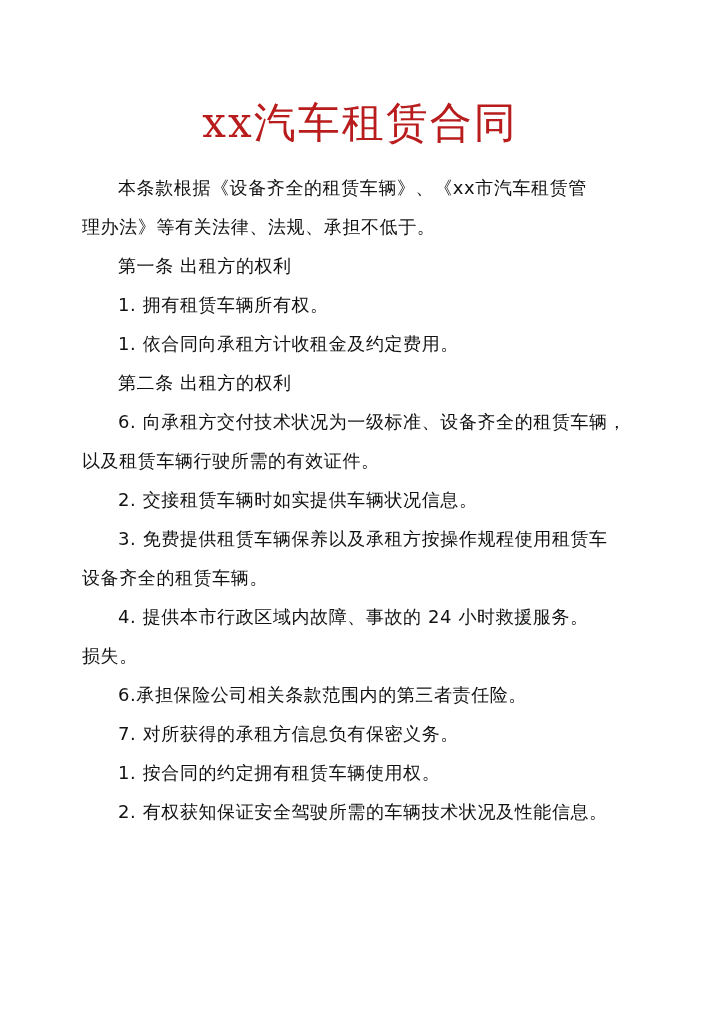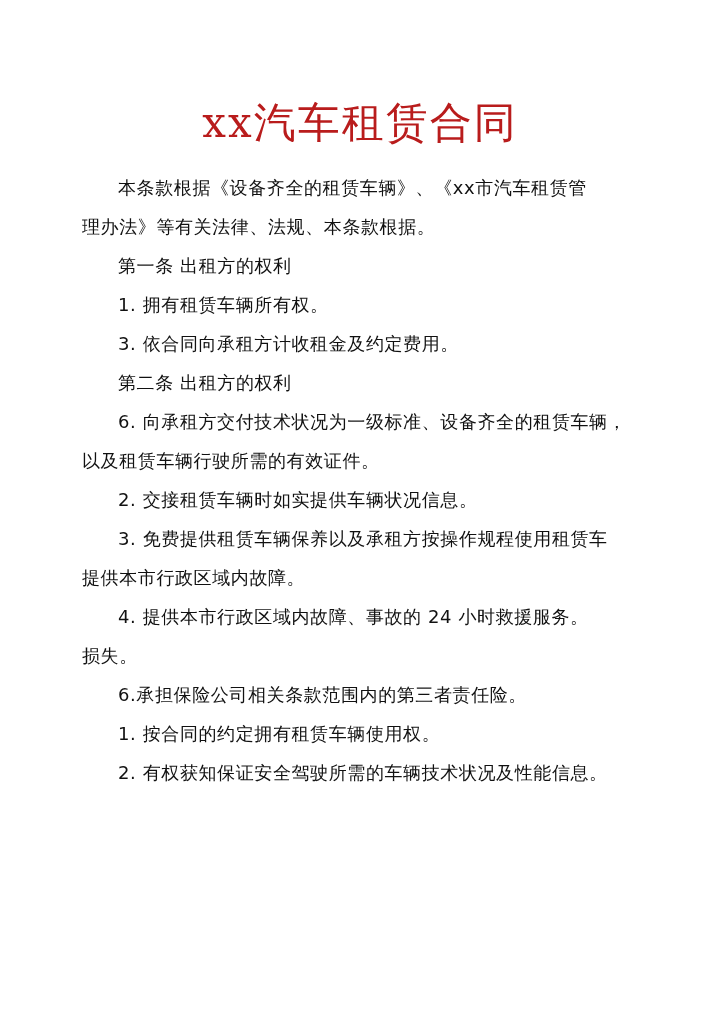--- a/index.html
+++ b/index.html
@@ -9,28 +9,29 @@
     .line { font-size: 18px; line-height: 23px; height: 39px; white-space: nowrap; letter-spacing: 0.6px; }
     .indent { padding-left: 36px; }
   </style>
 </head>
 <body>
 
 <div class="title">xx汽车租赁合同</div>
 
 <div class="body" id="doc-body">
     <div class="line indent">本条款根据《设备齐全的租赁车辆》、《xx市汽车租赁管</div>
-    <div class="line">理办法》等有关法律、法规、本条款根据。</div>
+    <div class="line">理办法》等有关法律、法规、承担不低于。</div>
     <div class="line indent">第一条  出租方的权利</div>
     <div class="line indent">1.  拥有租赁车辆所有权。</div>
-    <div class="line indent">3.  依合同向承租方计收租金及约定费用。</div>
+    <div class="line indent">1.  依合同向承租方计收租金及约定费用。</div>
     <div class="line indent">第二条  出租方的权利</div>
     <div class="line indent">6.  向承租方交付技术状况为一级标准、设备齐全的租赁车辆，</div>
     <div class="line">以及租赁车辆行驶所需的有效证件。</div>
     <div class="line indent">2.  交接租赁车辆时如实提供车辆状况信息。</div>
     <div class="line indent">3.  免费提供租赁车辆保养以及承租方按操作规程使用租赁车</div>
-    <div class="line">提供本市行政区域内故障。</div>
+    <div class="line">设备齐全的租赁车辆。</div>
     <div class="line indent">4.  提供本市行政区域内故障、事故的 24 小时救援服务。</div>
     <div class="line">损失。</div>
     <div class="line indent">6.承担保险公司相关条款范围内的第三者责任险。</div>
+    <div class="line indent">7.  对所获得的承租方信息负有保密义务。</div>
     <div class="line indent">1.  按合同的约定拥有租赁车辆使用权。</div>
     <div class="line indent">2.  有权获知保证安全驾驶所需的车辆技术状况及性能信息。</div>
   </div>
 
 </body></html>

